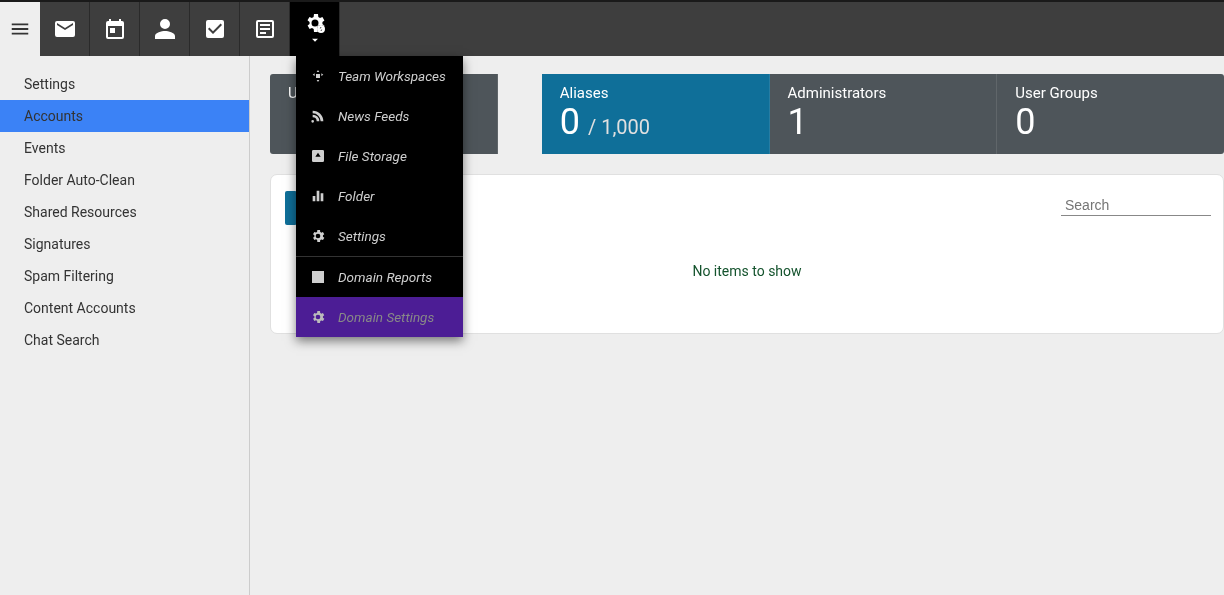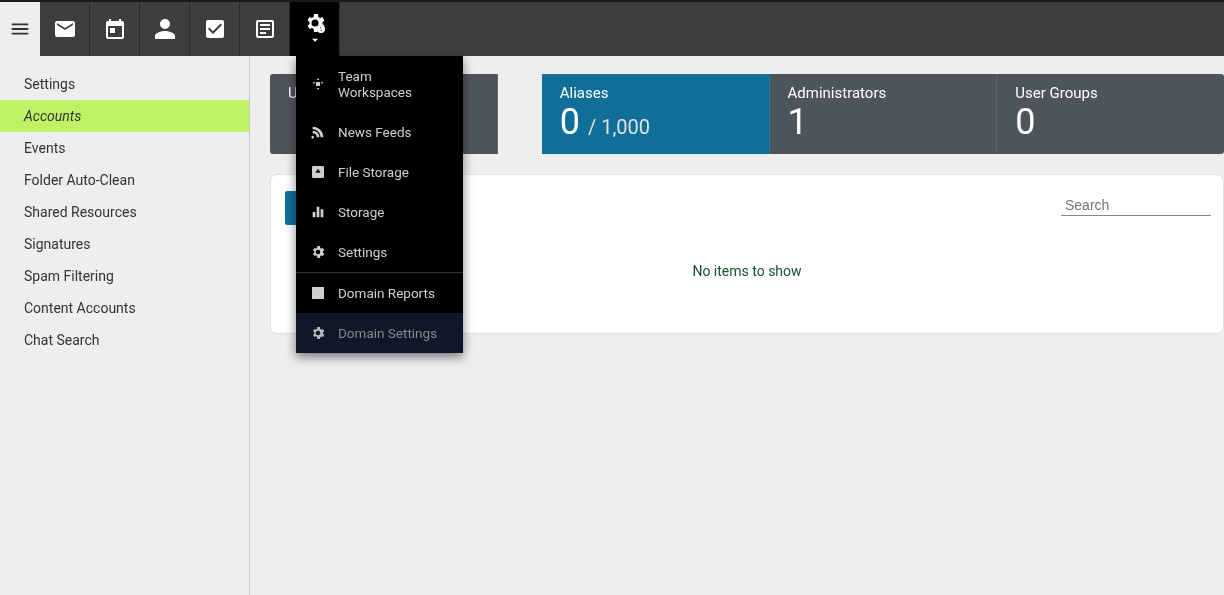--- a/index.html
+++ b/index.html
@@ -8,45 +8,45 @@
   .topbar { height: 56px; background: #3e3e3e; border-top: 2px solid #1a1a1a; display: flex; align-items: stretch; }
   .menu-burger { width: 40px; display: flex; align-items: center; justify-content: center; color: #333; background: #eeeeee; cursor: pointer; }
   .top-icons { display: flex; align-items: stretch; }
   .top-icon-btn { width: 50px; display: flex; align-items: center; justify-content: center; border-right: 1px solid #2a2a2a; color: #fff; cursor: pointer; background: #3e3e3e; }
   .top-icon-btn svg { width: 24px; height: 24px; fill: #fff; }
   .top-icon-btn.active { background: #000; flex-direction: column; }
   .top-icon-btn.active svg.chev { width: 14px; height: 14px; margin-top: -2px; }
 
   .sidebar { position: absolute; left: 0; top: 56px; width: 250px; bottom: 0; background: #eeeeee; border-right: 1px solid #ccc; padding-top: 12px; }
   .sidebar-item { padding: 8px 24px; font-size: 14px; color: #333; cursor: pointer; }
-  .sidebar-item.active { background: #bef264; font-style: italic; }
+  .sidebar-item.active { background: #3b82f6; }
 
   .main { position: absolute; left: 250px; right: 0; top: 56px; bottom: 0; padding: 18px 0 0 20px; }
 
   .stats-row { display: flex; gap: 0; margin-right: 0; height: 80px; border-radius: 3px; overflow: hidden; }
   .stat { flex: 1; background: #4e555a; color: #fff; padding: 10px 18px; display: flex; flex-direction: column; border-right: 1px solid rgba(255,255,255,0.1); }
   .stat:last-child { border-right: none; }
   .stat.sel { background: #0f6f99; margin-left: 44px; }
   .stat-title { font-size: 15px; font-weight: 400; margin-bottom: 2px; }
   .stat-val-row { display: flex; align-items: baseline; gap: 8px; }
   .stat-big { font-size: 36px; font-weight: 400; line-height: 1; }
   .stat-sub { font-size: 20px; color: #e0e0e0; }
 
   .content-card { margin-top: 20px; background: #fff; border: 1px solid #e0e0e0; border-radius: 7px; height: 160px; position: relative; }
   .blue-chip { position: absolute; top: 16px; left: 14px; width: 12px; height: 34px; background: #0f6f99; border-radius: 2px; }
   .search-wrap { position: absolute; right: 12px; top: 20px; display: flex; align-items: center; width: 150px; border-bottom: 1px solid #888; }
   .search-wrap svg { width: 20px; height: 20px; fill: #666; margin-right: 4px; }
   .search-wrap input { border: none; outline: none; font-size: 14px; flex: 1; color: #333; background: transparent; }
   .no-items { position: absolute; top: 88px; left: 0; right: 0; text-align: center; color: #14532d; font-size: 14px; }
 
-  .dropdown { position: absolute; left: 296px; top: 56px; width: 167px; background: #000; color: #cfcfcf; z-index: 100; box-shadow: 0 4px 10px rgba(0,0,0,0.5); }
+  .dropdown { position: absolute; left: 296px; top: 56px; width: 167px; background: #000; color: #cfcfcf; z-index: 100; box-shadow: 0 4px 10px rgba(0,0,0,0.5); font-style: italic; }
   .dd-item { display: flex; align-items: center; gap: 12px; padding: 12px 14px; font-size: 13.5px; cursor: pointer; }
   .dd-item svg { width: 16px; height: 16px; fill: #cfcfcf; flex-shrink: 0; }
   .dd-sep { height: 1px; background: #333; }
-  .dd-item.disabled { color: #888; background: #0f172a; cursor: default; }
+  .dd-item.disabled { color: #888; background: #4c1d95; cursor: default; }
   .dd-item.disabled svg { fill: #bbb; }
 </style>
 </head>
 <body>
 
 <div class="topbar">
   <div class="menu-burger">
     <svg viewBox="0 0 24 24" width="22" height="22">
         <path fill="#333" d="M3 6h18v2H3V6zm0 5h18v2H3v-2zm0 5h18v2H3v-2z"></path>
       </svg>
@@ -159,21 +159,21 @@
     <div class="dd-item">
       <svg viewBox="0 0 24 24">
         <path d="M5 3h14a2 2 0 0 1 2 2v14a2 2 0 0 1-2 2H5a2 2 0 0 1-2-2V5a2 2 0 0 1 2-2zm7 4-4 6h8zM8 15h8v2H8z"></path>
       </svg>
       <span>File Storage</span>
     </div>
     <div class="dd-item">
       <svg viewBox="0 0 24 24">
         <path d="M4 20h4v-8H4zM10 20h4V4h-4zM16 20h4v-12h-4z"></path>
       </svg>
-      <span>Storage</span>
+      <span>Folder</span>
     </div>
     <div class="dd-item">
       <svg viewBox="0 0 24 24">
         <path d="M19.4 13a7.5 7.5 0 0 0 0-2l2-1.6-2-3.4-2.4 1a7.4 7.4 0 0 0-1.7-1L15 3h-4l-.4 2.9a7.4 7.4 0 0 0-1.7 1l-2.4-1-2 3.4L6.6 11a7.5 7.5 0 0 0 0 2l-2 1.6 2 3.4 2.4-1a7.4 7.4 0 0 0 1.7 1L11 21h4l.4-2.9a7.4 7.4 0 0 0 1.7-1l2.4 1 2-3.4zm-7.4 2.5A3.5 3.5 0 1 1 15.5 12 3.5 3.5 0 0 1 12 15.5z"></path>
       </svg>
       <span>Settings</span>
     </div>
     <div class="dd-sep"></div>
     <div class="dd-item">
       <svg viewBox="0 0 24 24">

